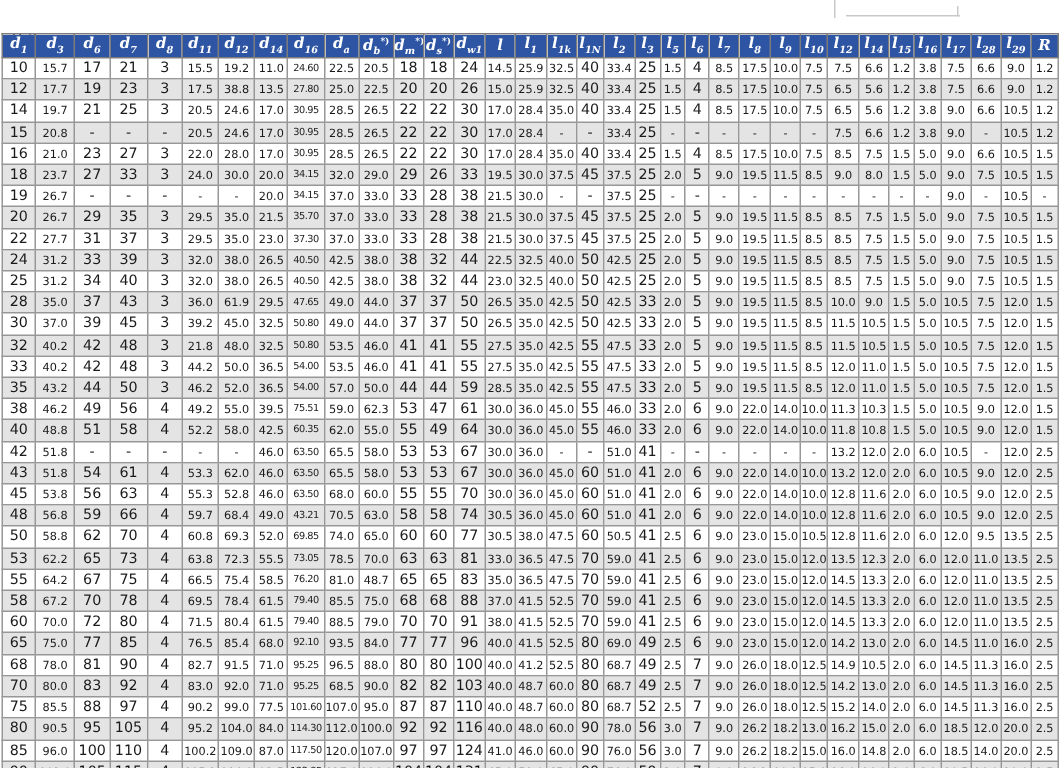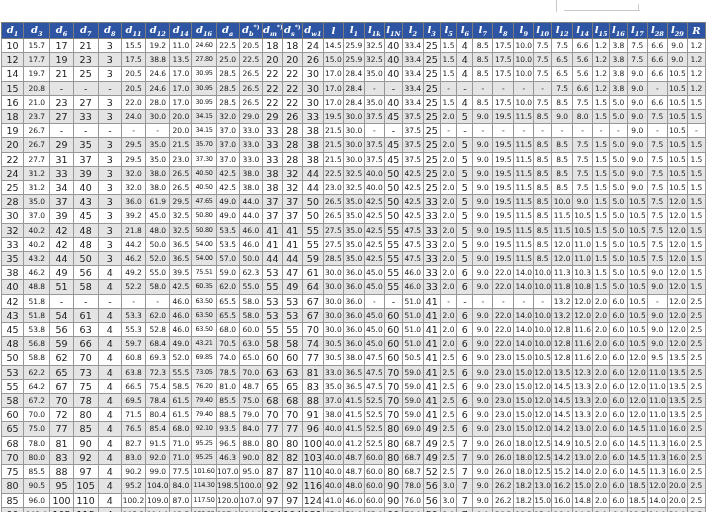--- a/index.html
+++ b/index.html
@@ -1173,21 +1173,21 @@
       <tr>
         <td class="big">70</td>
         <td>80.0</td>
         <td class="big">83</td>
         <td class="big">92</td>
         <td class="big">4</td>
         <td>83.0</td>
         <td>92.0</td>
         <td>71.0</td>
         <td class="tiny">95.25</td>
-        <td>46.3</td>
+        <td>68.5</td>
         <td>90.0</td>
         <td class="big">82</td>
         <td class="big">82</td>
         <td class="big">103</td>
         <td>40.0</td>
         <td>48.7</td>
         <td>60.0</td>
         <td class="big">80</td>
         <td>68.7</td>
         <td class="big">49</td>
@@ -1245,21 +1245,21 @@
       <tr>
         <td class="big">80</td>
         <td>90.5</td>
         <td class="big">95</td>
         <td class="big">105</td>
         <td class="big">4</td>
         <td>95.2</td>
         <td>104.0</td>
         <td>84.0</td>
         <td class="tiny">114.30</td>
-        <td>198.5</td>
+        <td>112.0</td>
         <td>100.0</td>
         <td class="big">92</td>
         <td class="big">92</td>
         <td class="big">116</td>
         <td>40.0</td>
         <td>48.0</td>
         <td>60.0</td>
         <td class="big">90</td>
         <td>78.0</td>
         <td class="big">56</td>

